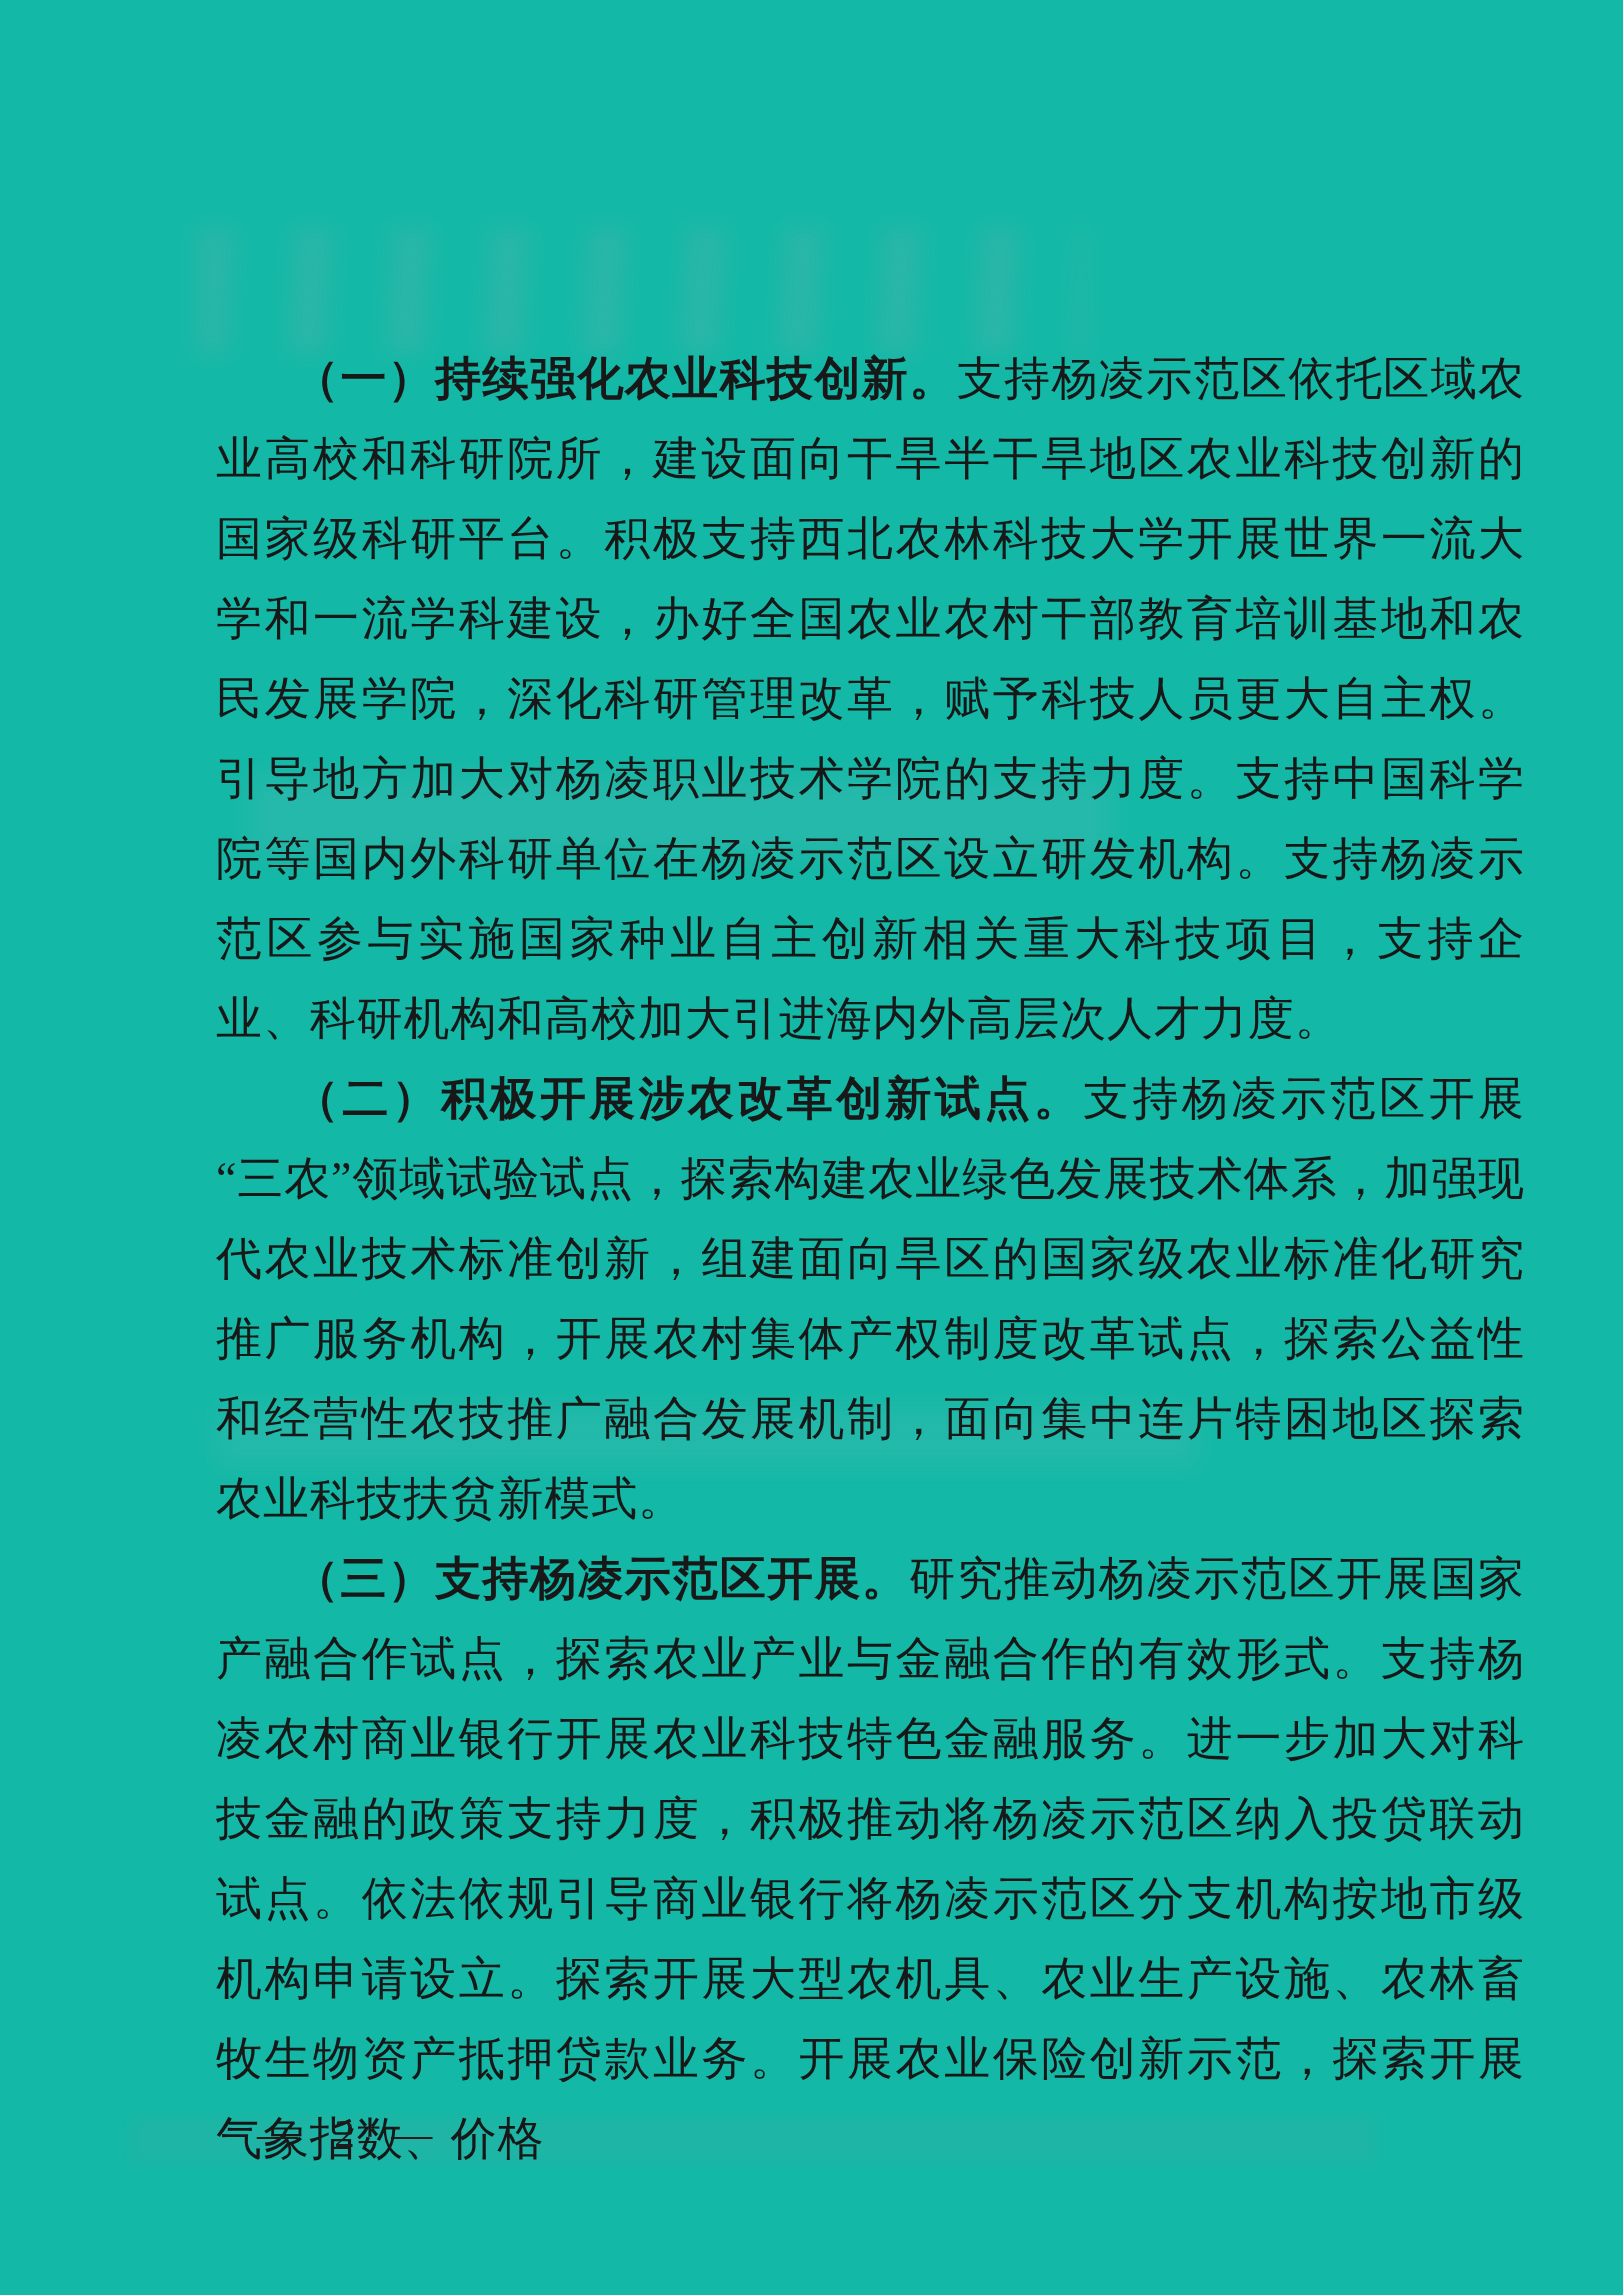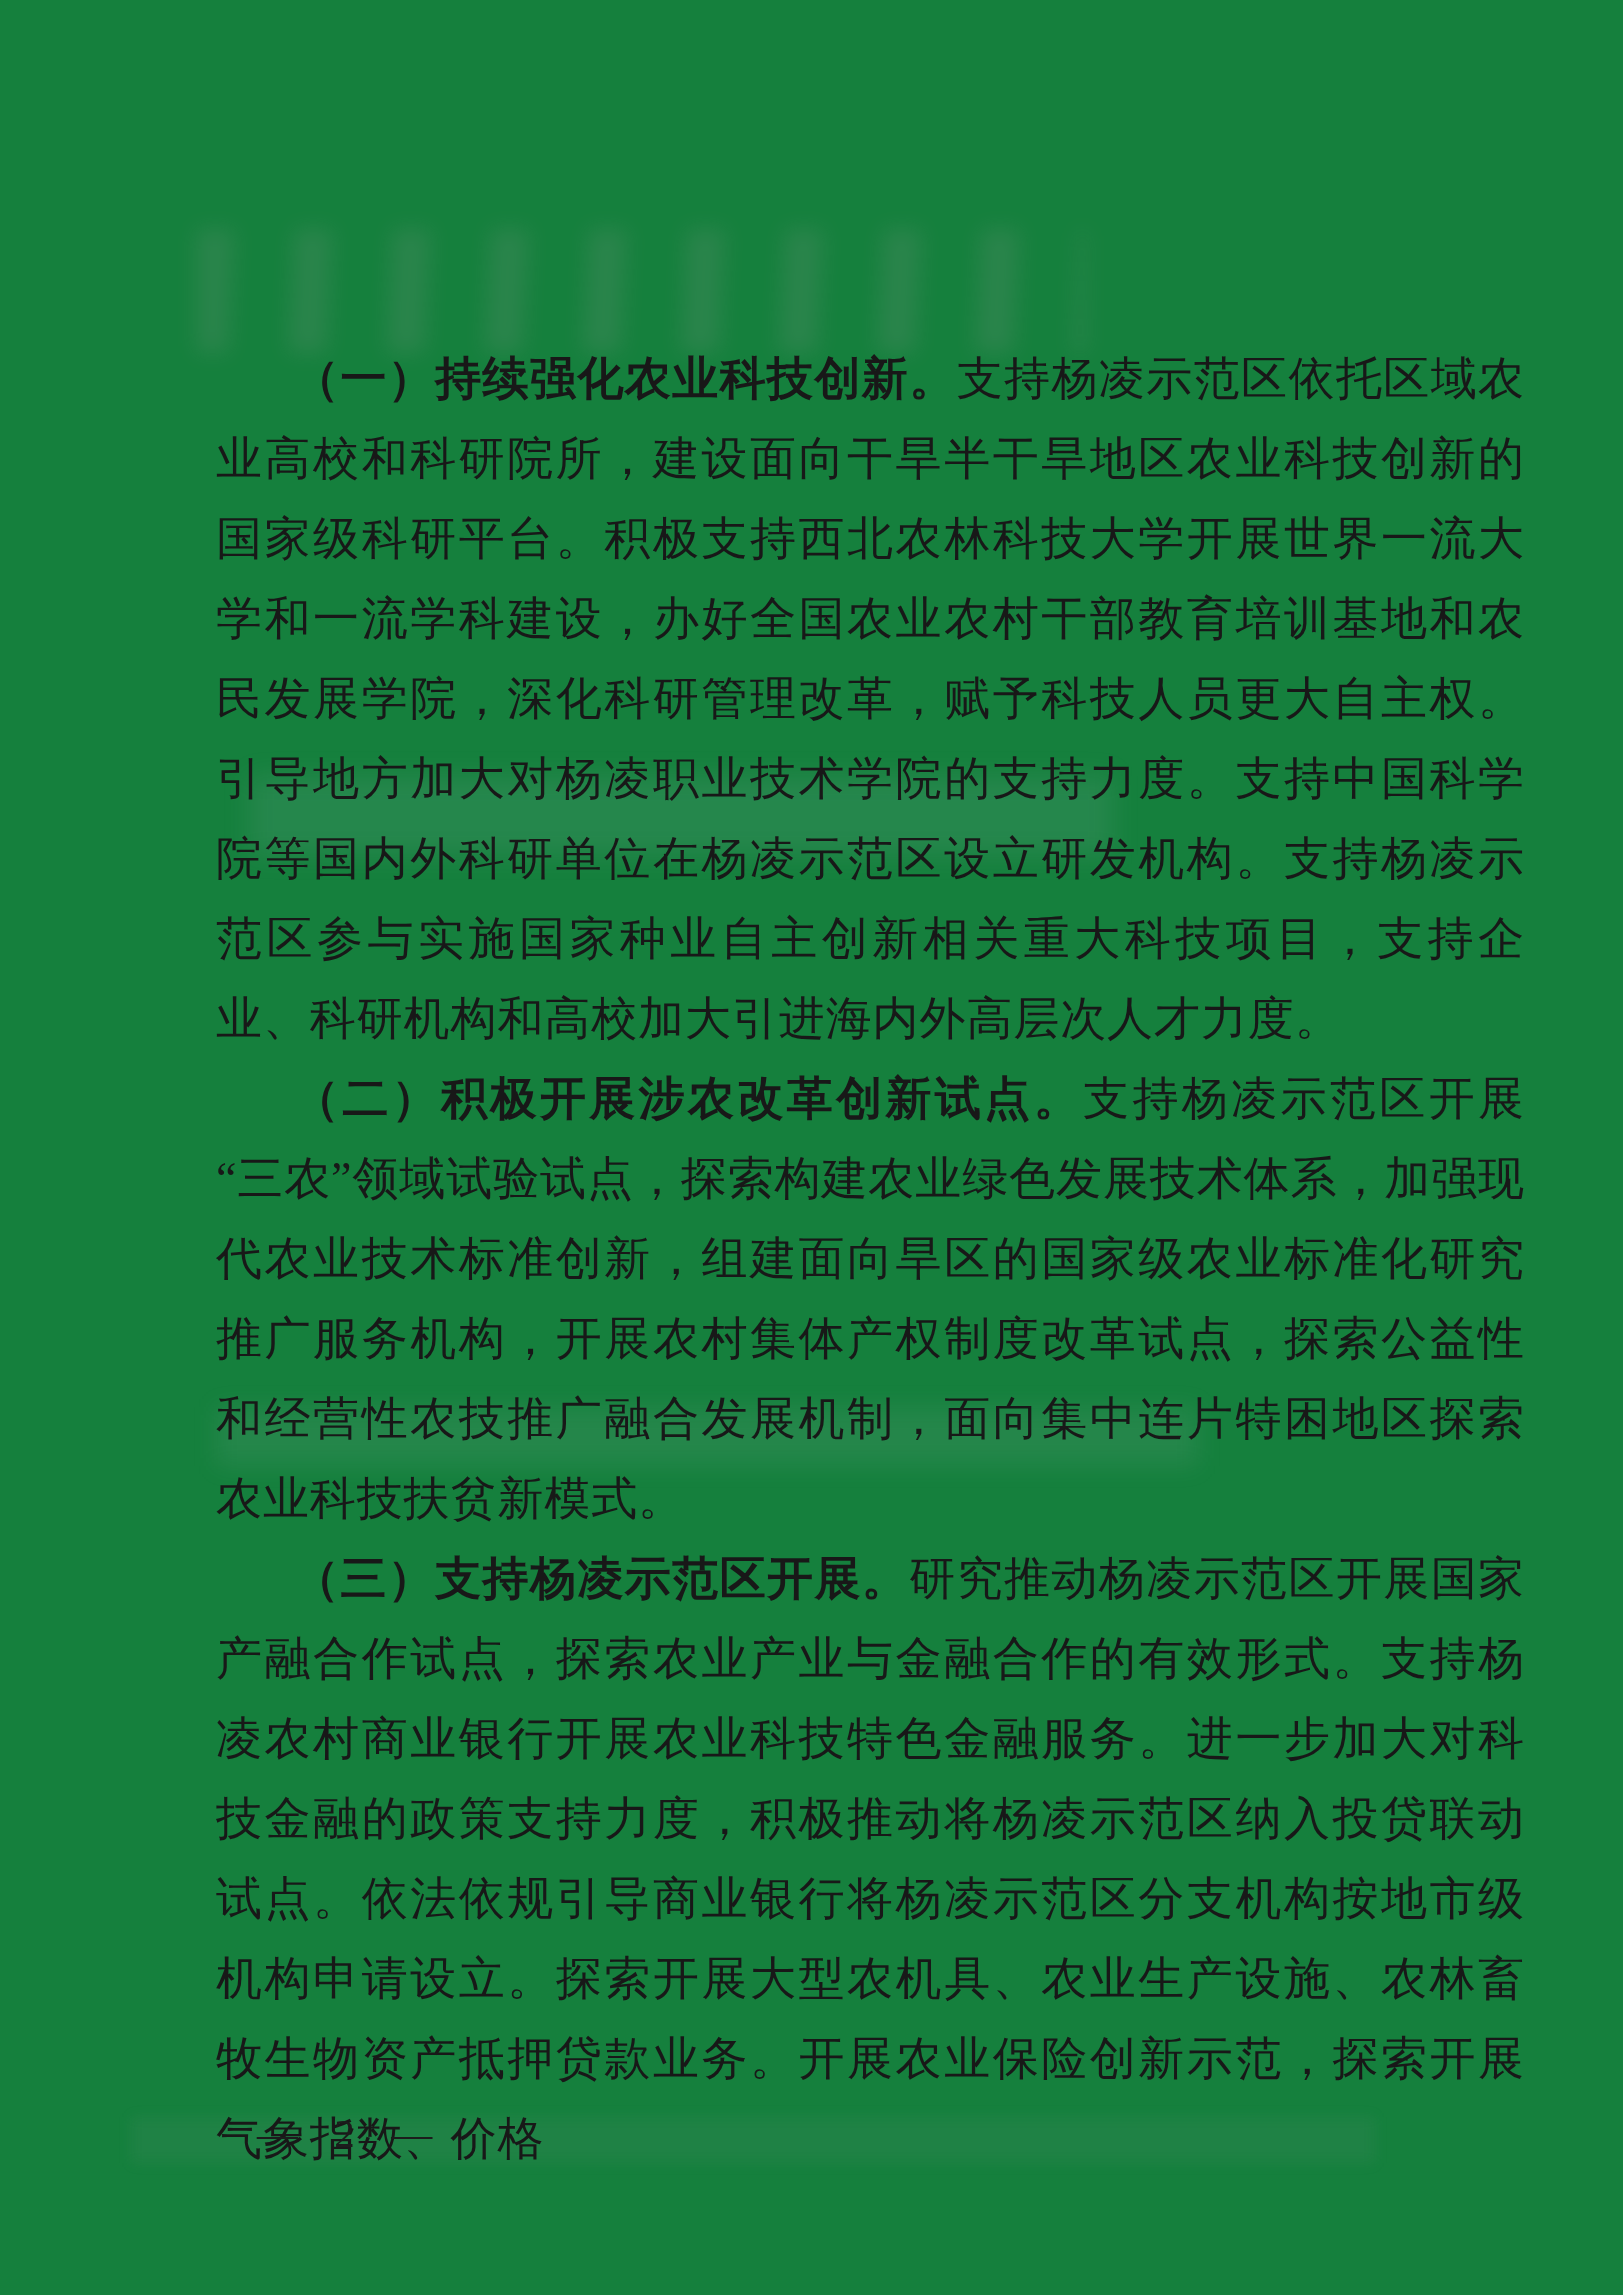--- a/index.html
+++ b/index.html
@@ -1,20 +1,20 @@
 <!DOCTYPE html>
 <html lang="zh" style="font-size:10.5px"><head>
 <meta charset="utf-8">
 <style>
   html,body{margin:0;padding:0;background:#ffffff;}
   .page{
     position:relative;
     width:1623px;
     height:2295px;
-    background:#15803d;
+    background:#14b8a6;
     overflow:hidden;
     font-family:"Liberation Serif","DejaVu Serif",serif;
     color:#181818;
   }
   
   .ghost{position:absolute;pointer-events:none;}
   .ghost-top{
     left:196px;top:229px;width:890px;height:124px;
     background:repeating-linear-gradient(93deg,
       rgba(214,168,190,0.20) 0px 39px,

